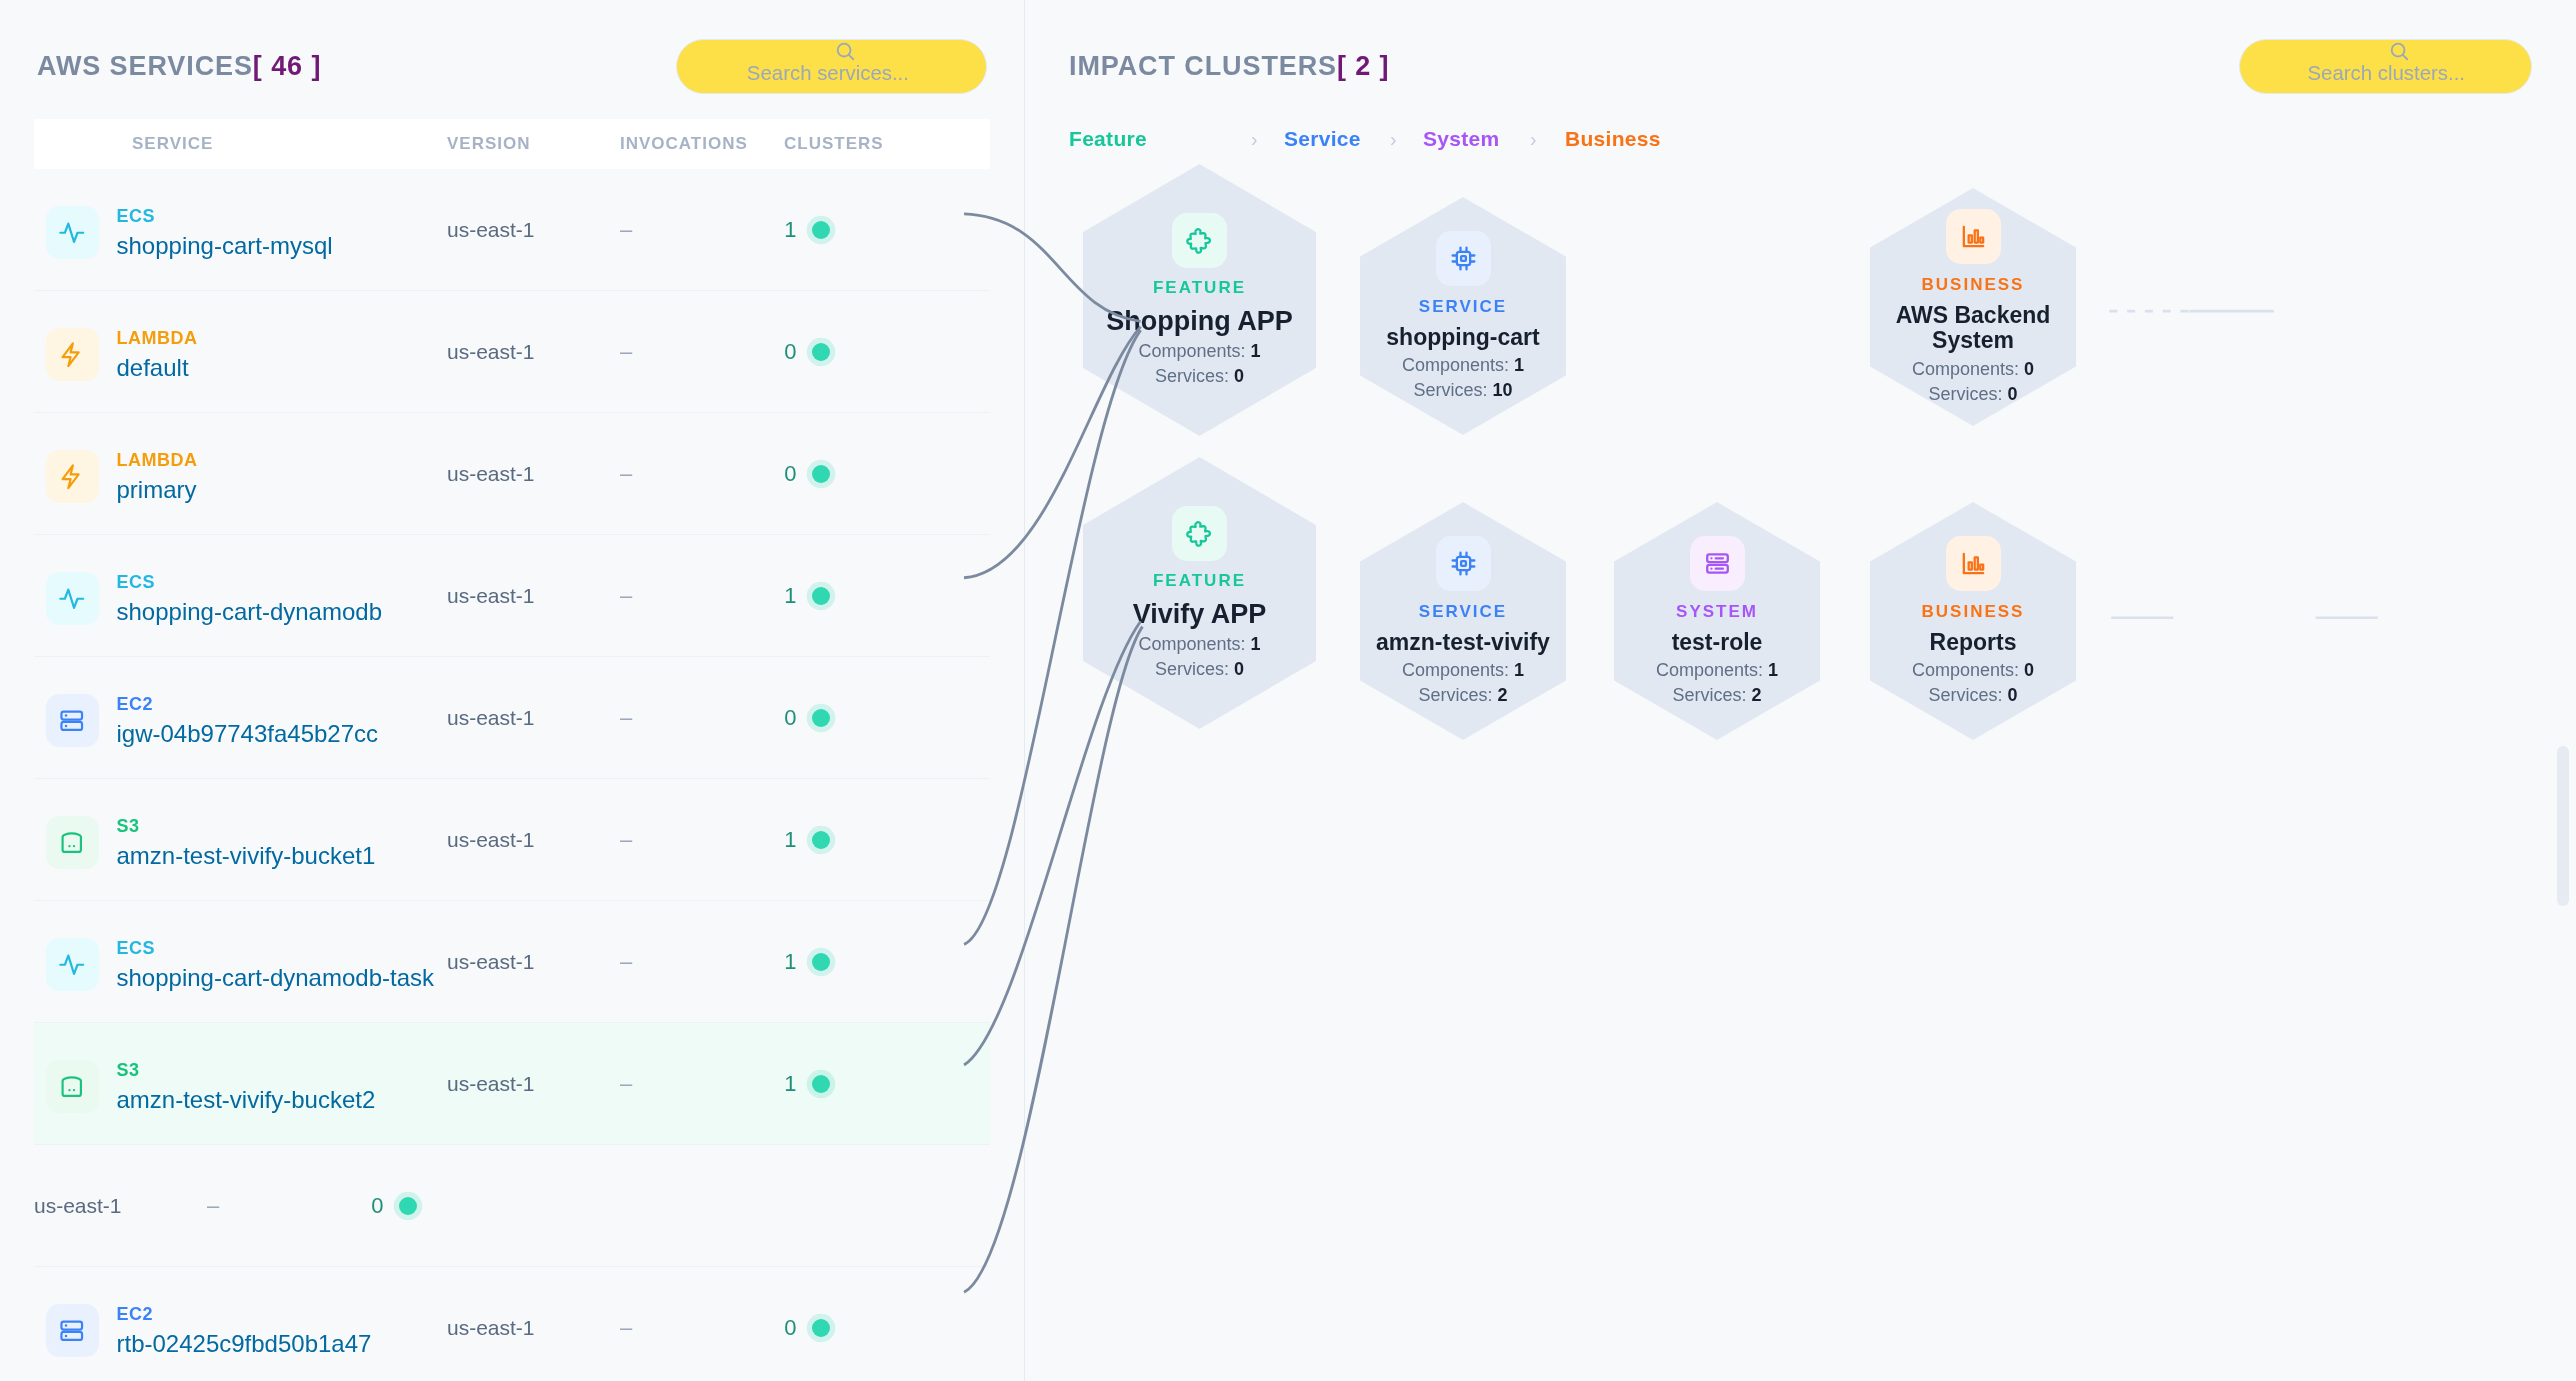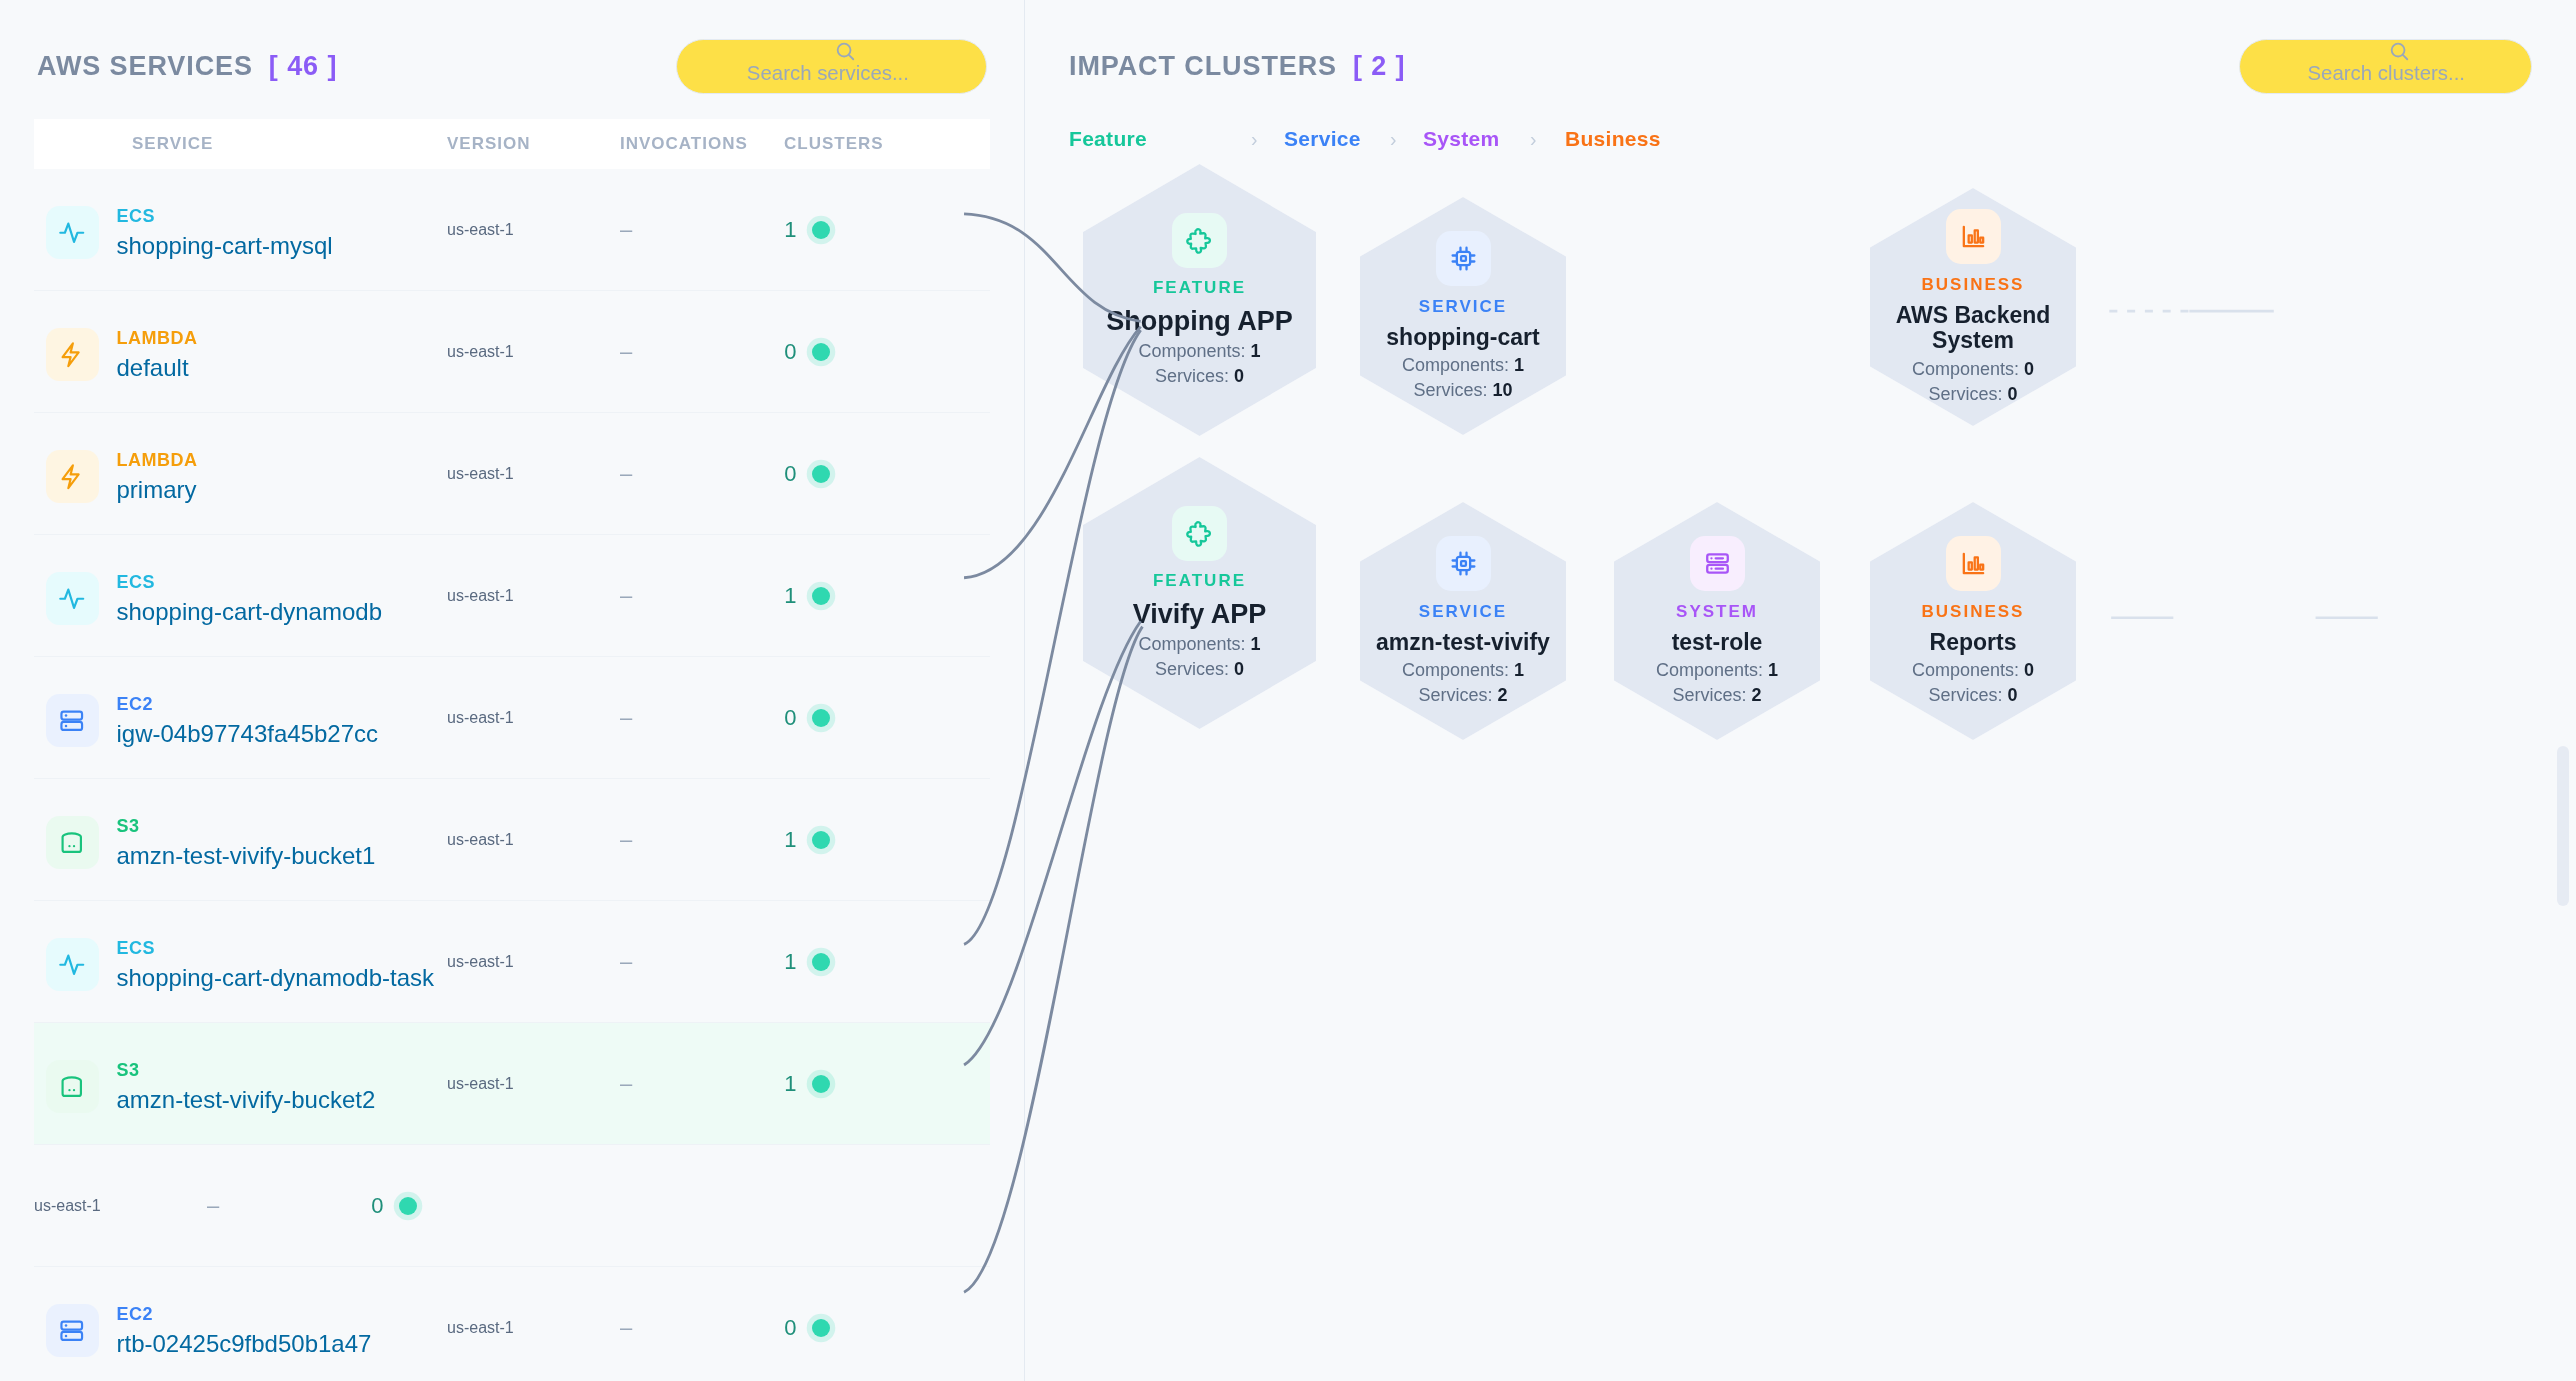--- a/index.html
+++ b/index.html
@@ -21,21 +21,21 @@
     flex: 0 0 1025px;
   }
   .left-header {
     display: flex; align-items: center; justify-content: space-between;
     padding: 39px 37px 25px 37px;
   }
   .panel-title {
     font-size: 27px; font-weight: bold; letter-spacing: 0.9px;
     color: #7b8aa0; white-space: nowrap;
   }
-  .panel-title .count { color: #8b5cf6; margin-left: 16px; letter-spacing: 0.9px; }
+  .panel-title .count { color: #701a75; margin-left: 0; letter-spacing: 0.9px; }
 
   .search-box {
     position: relative;
     width: 311px; height: 55px;
     background: #fde047;
     border: 1.8px solid #e4eaf1;
     border-radius: 27.5px;
     display: flex; align-items: center;
     padding-left: 27px;
     flex-direction: column;
@@ -75,21 +75,21 @@
   .cell-service { flex: 0 0 413px; display: flex; align-items: center; margin-top: 7px; }
   .srv-icon-box {
     width: 53px; height: 53px; border-radius: 13.3px;
     display: flex; align-items: center; justify-content: center;
     flex: 0 0 53px; margin-right: 18px; margin-left: 11.5px;
   }
   .srv-icon-box svg { width: 27.5px; height: 27.5px; display: block; }
   .srv-text { display: flex; flex-direction: column; gap: 5.3px; }
   .srv-type { font-size: 18px; font-weight: bold; letter-spacing: 0.5px; }
   .srv-name { font-size: 24px; color: #0369a1; }
-  .cell-version { flex: 0 0 173px; font-size: 16px; color: #5a6a80; }
+  .cell-version { flex: 0 0 173px; font-size: 21px; color: #5a6a80; }
   .cell-invoc   { flex: 0 0 164px; font-size: 22px; color: #9aa8ba; }
   .cell-clusters{ flex: 0 0 107px; font-size: 22px; color: #1f8f7a; display:flex; align-items:center; gap: 16px;}
   .cell-clusters .num { min-width: 12.4px; text-align: right; }
   .dot {
     width: 18px; height: 18px; border-radius: 50%;
     background: #2fd8b0; box-shadow: 0 0 0 5.3px rgba(47,216,176,0.18);
     flex: 0 0 18px;
   }
 
   

